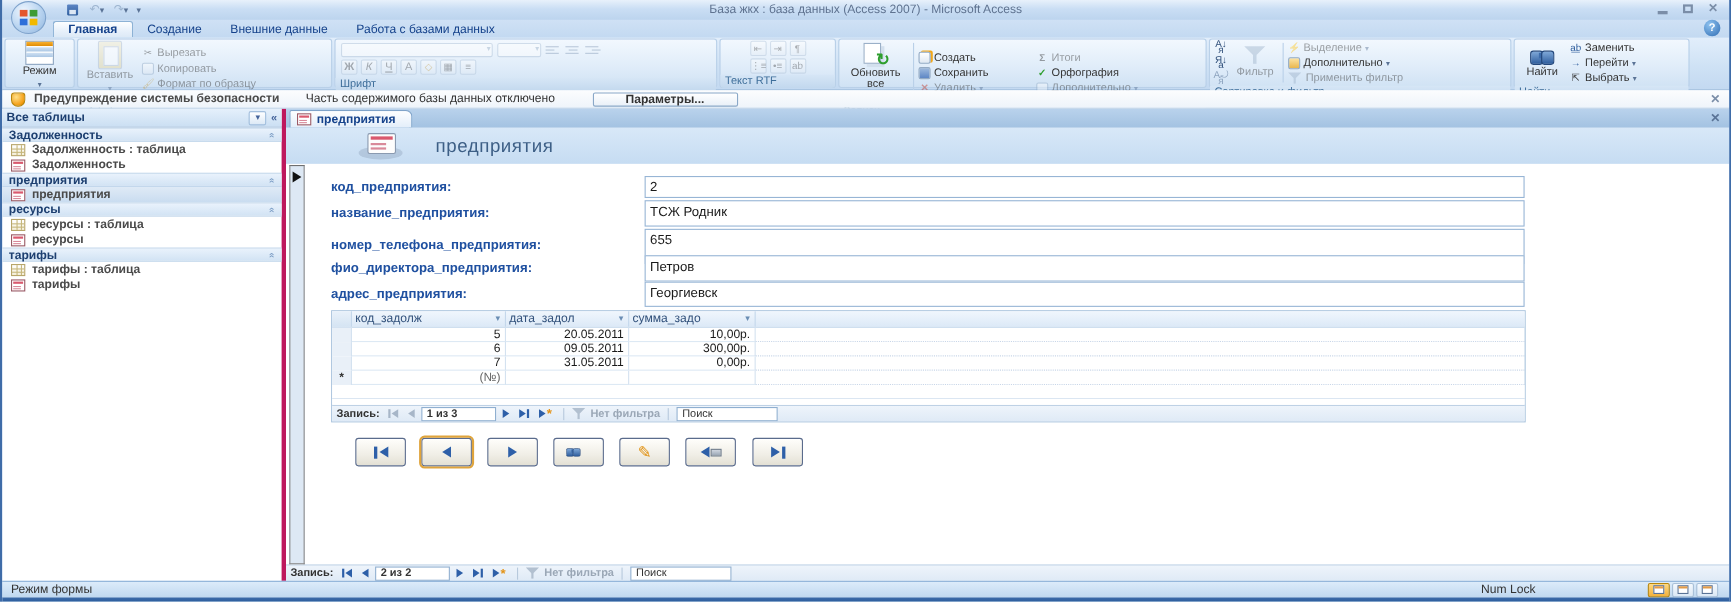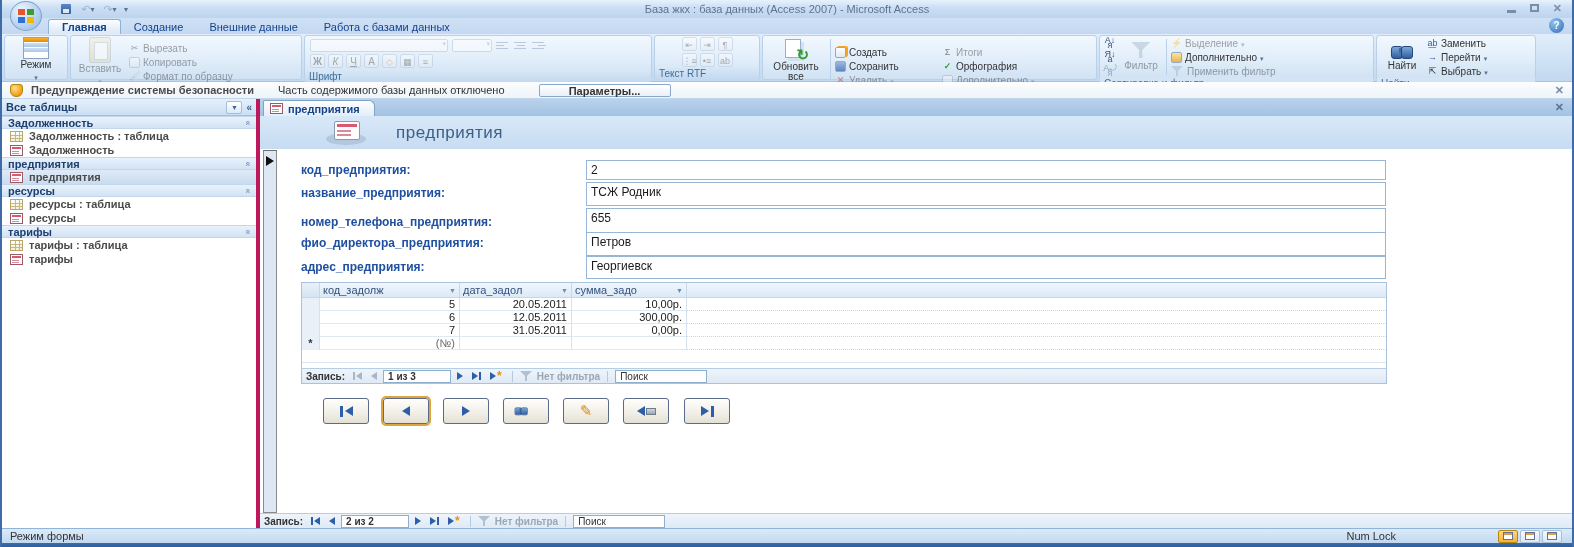--- a/index.html
+++ b/index.html
@@ -538,21 +538,21 @@
           <div class="dsrow">
             <span class="selc"></span>
             <span class="dcell c1">5</span>
             <span class="dcell c2">20.05.2011</span>
             <span class="dcell c3">10,00р.</span>
             <span class="rest"></span>
           </div>
           <div class="dsrow">
             <span class="selc"></span>
             <span class="dcell c1">6</span>
-            <span class="dcell c2">12.05.2011</span>
+            <span class="dcell c2">09.05.2011</span>
             <span class="dcell c3">300,00р.</span>
             <span class="rest"></span>
           </div>
           <div class="dsrow">
             <span class="selc"></span>
             <span class="dcell c1">7</span>
             <span class="dcell c2">31.05.2011</span>
             <span class="dcell c3">0,00р.</span>
             <span class="rest"></span>
           </div>

